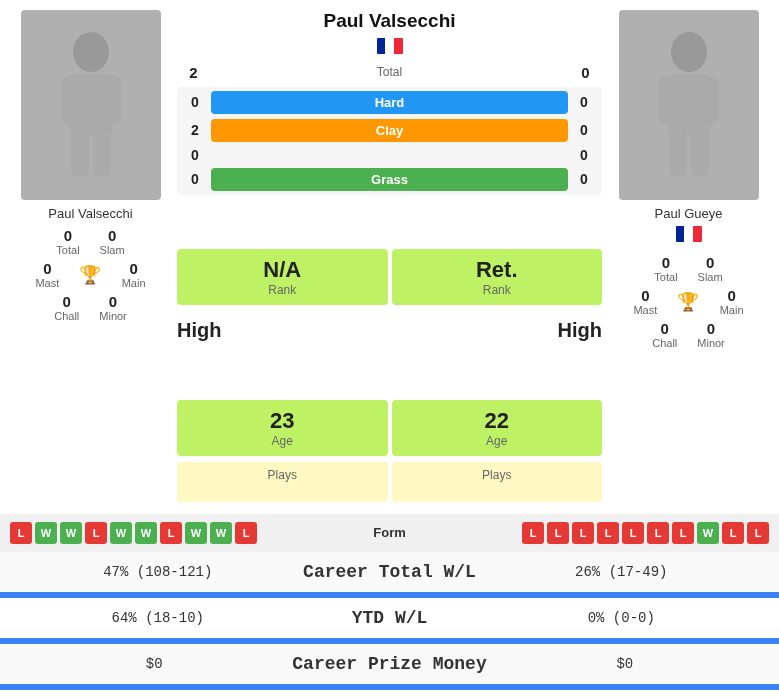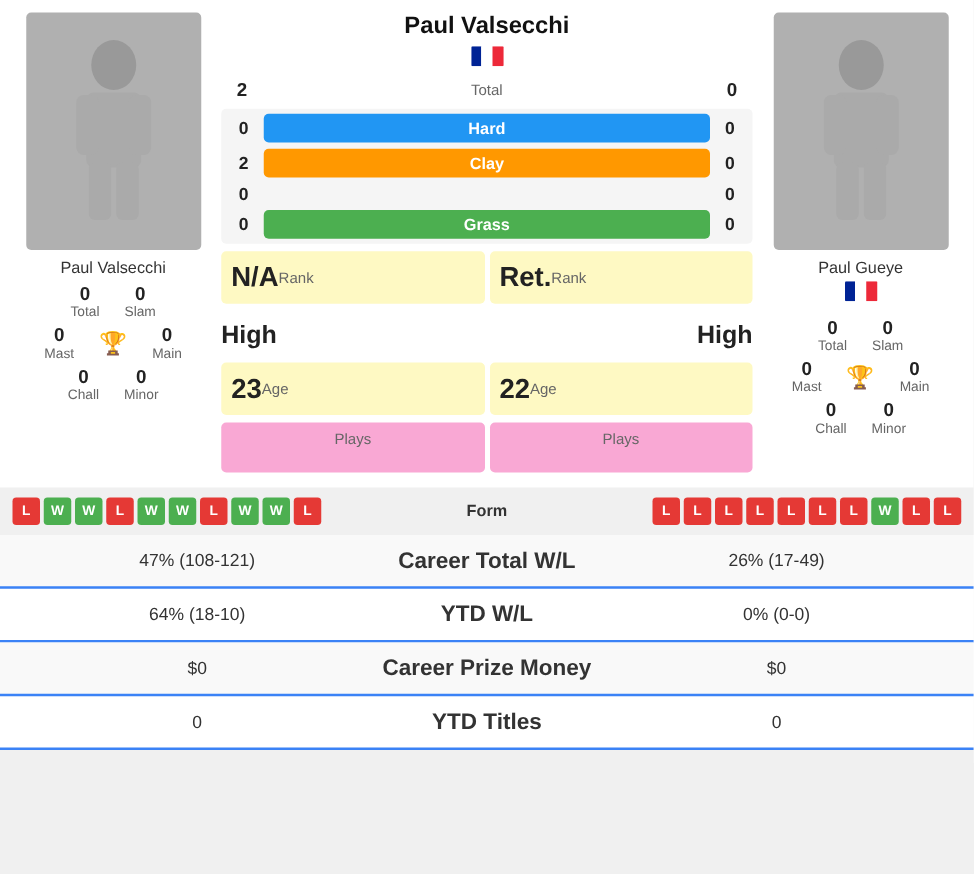--- a/index.html
+++ b/index.html
@@ -95,26 +95,27 @@
       color: #fff;
     }
 
     .badge-hard { background: #2196f3; }
     .badge-clay { background: #ff9800; }
     .badge-indoor { background: #1565c0; }
     .badge-grass { background: #4caf50; }
 
     .center-info-box {
       width: 100%;
-      background: #fef9c3;
+      background: #bef264;
       border-radius: 4px;
       padding: 8px;
       display: flex;
-      flex-direction: row;
-      align-items: center;
+      flex-direction: column;
+      align-items: center;
+      margin-top: 48px;
     }
 
     .center-info-value {
       font-size: 22px;
       font-weight: bold;
       color: #222;
     }
 
     .center-info-label {
       font-size: 12px;
@@ -165,22 +166,23 @@
 
     
     .stats-table {
       width: 100%;
       background: #fff;
     }
 
     .stats-table-row {
       display: flex;
       align-items: center;
-      border-bottom: 2px solid #3b82f6;
+      border-bottom: 6px solid #3b82f6;
       padding: 10px 16px;
+      font-family: Liberation Mono, monospace;
     }
 
     .stats-table-row:nth-child(odd) {
       background: #f9f9f9;
     }
 
     .stats-left {
       flex: 1;
       text-align: center;
       font-size: 14px;
@@ -248,21 +250,21 @@
 
     .surface-area {
       width: 100%;
       background: #f5f5f5;
       border-radius: 4px;
       padding: 4px 8px;
     }
 
     .plays-box {
       width: 100%;
-      background: #f9a8d4;
+      background: #fef9c3;
       border-radius: 4px;
       padding: 6px 8px;
       display: flex;
       flex-direction: column;
       align-items: center;
       min-height: 40px;
     }
 
     .high-label {
       font-size: 20px;

